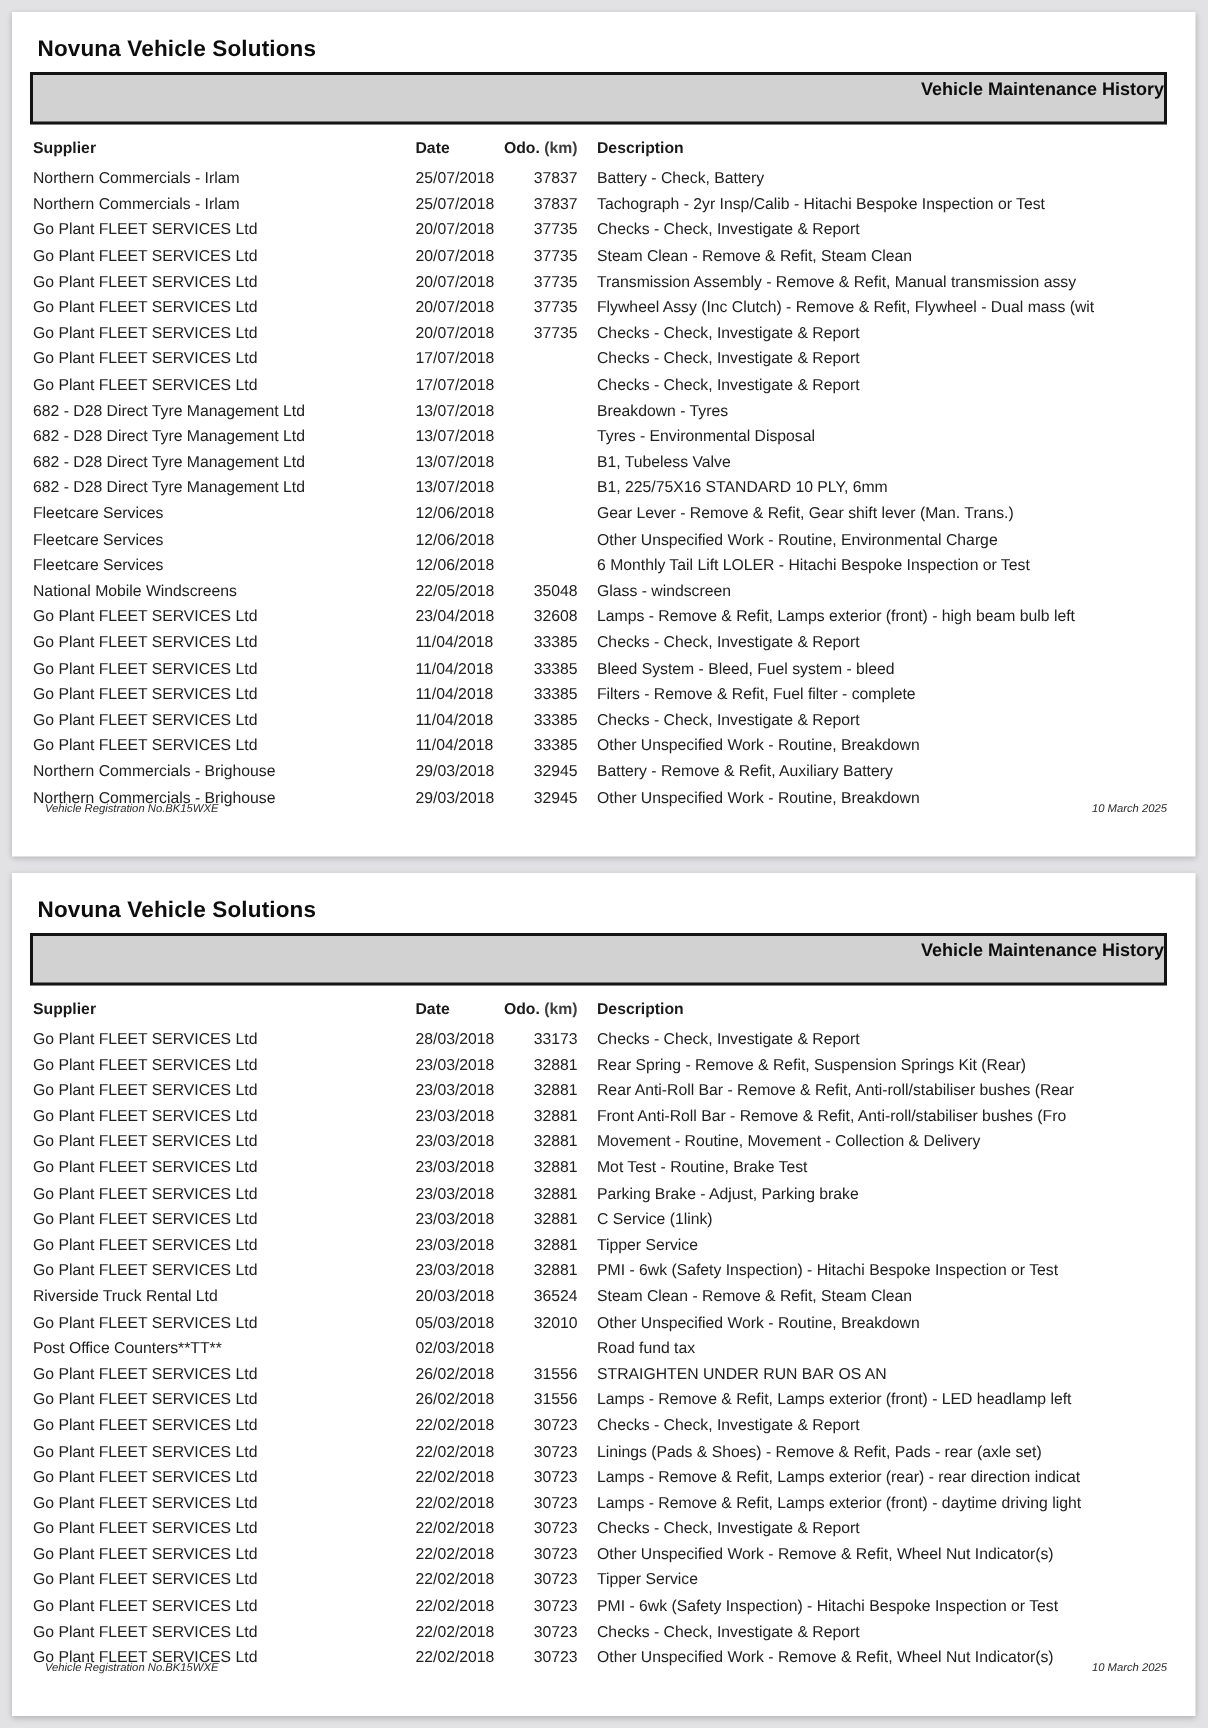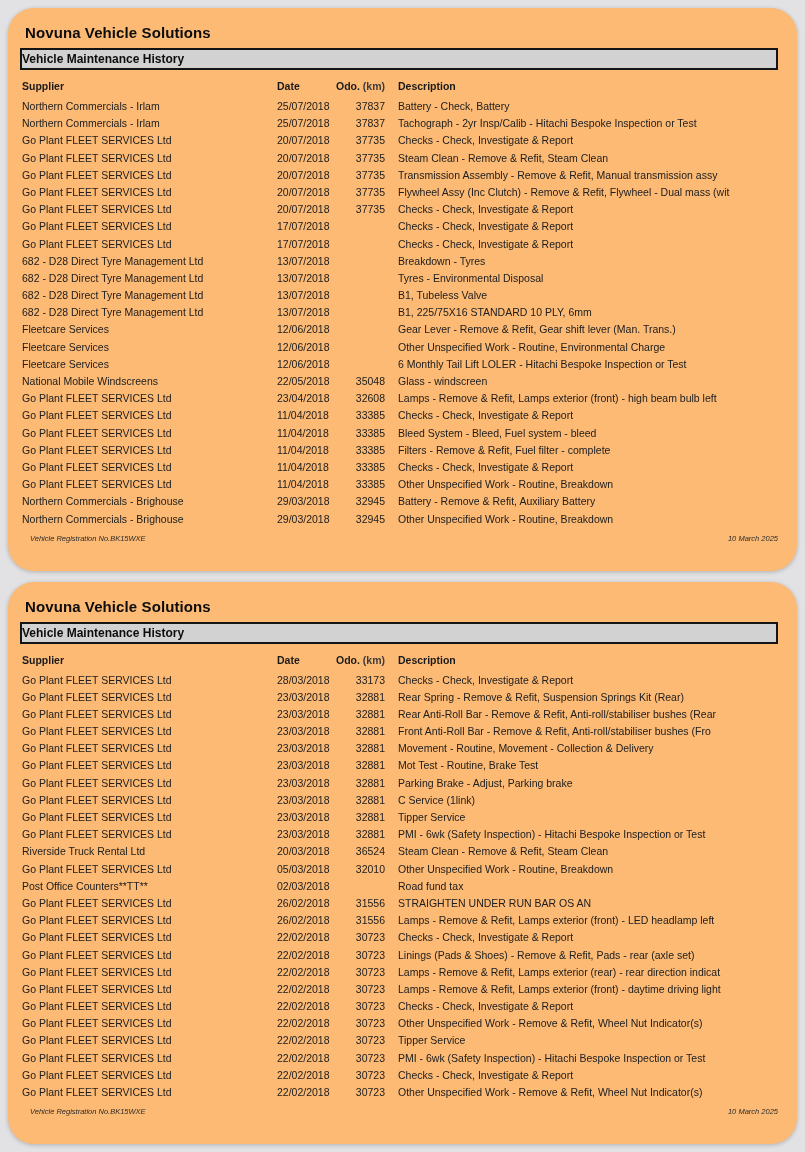--- a/index.html
+++ b/index.html
@@ -11,41 +11,40 @@
     overflow: hidden;
   }
   .canvas {
     width: 805px; height: 1152px;
     padding: 8px;
     display: flex;
     flex-direction: column;
     gap: 11px;
   }
   .page {
-    background: #fdba74;
+    background: #ffffff;
     flex: 1;
     position: relative;
     box-shadow: 0 1px 4px rgba(0,0,0,0.22);
     overflow: hidden;
-    border-radius: 26px;
   }
   .doc-title {
     margin: 16px 0 0 17px;
     font-size: 15px;
     font-weight: bold;
     color: #0d0d0d;
     letter-spacing: 0.1px;
   }
   .section-bar {
     margin: 7px 19px 0 12px;
     border: 2px solid #141414;
     background: #d2d2d2;
-    height: 22px;
+    height: 35px;
     line-height: 18px;
-    text-align: left;
+    text-align: right;
     font-weight: bold;
     font-size: 12px;
     color: #0d0d0d;
   }
   .grid-row {
     display: grid;
     grid-template-columns: 255px 56px 52px 1fr;
     margin: 0 12px 0 14px;
     align-items: baseline;
   }

